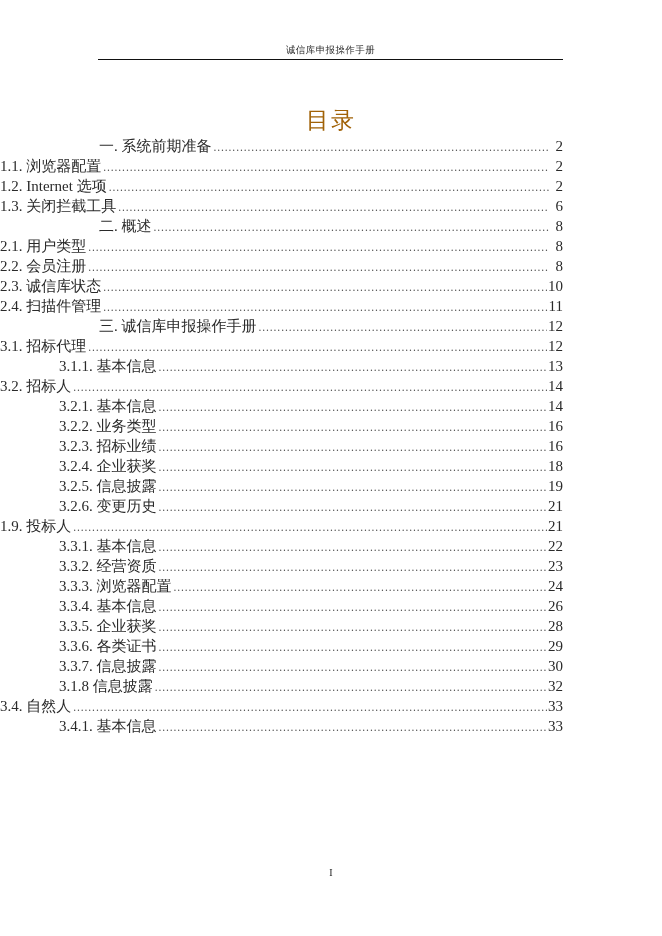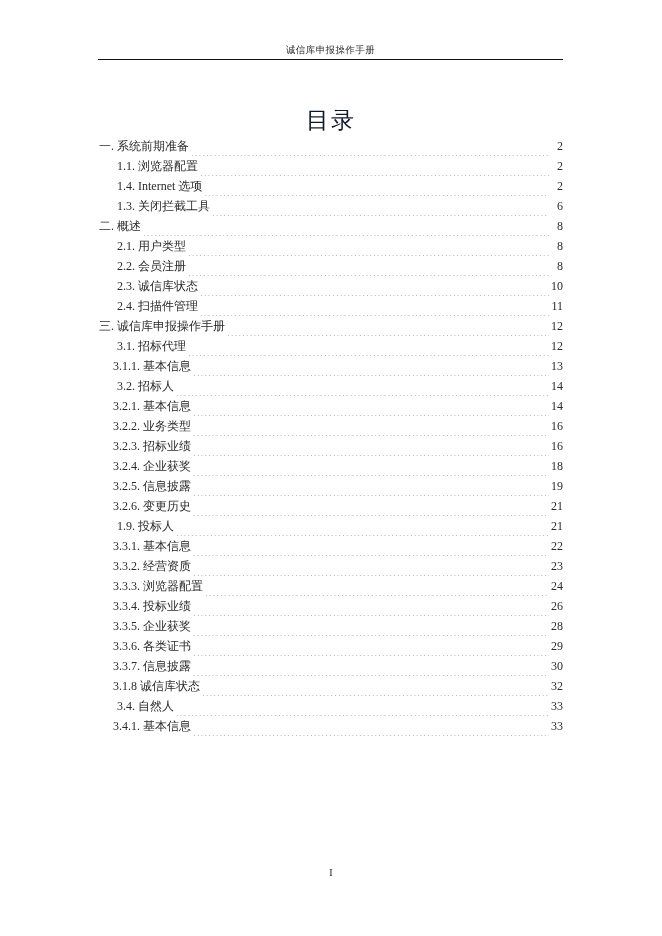--- a/index.html
+++ b/index.html
@@ -48,40 +48,40 @@
 
   
   .toc-title {
     position: absolute;
     left: 0;
     top: 107px;
     width: 662px;
     text-align: center;
     font-size: 23px;
     line-height: 28px;
-    color: #0f172a;
+    color: #a16207;
     letter-spacing: 2px;
     font-family: "Liberation Serif", "DejaVu Serif", serif;
   }
 
   
   .toc {
     position: absolute;
     left: 0;
     top: 136px;
     width: 662px;
   }
   .toc-entry {
     display: flex;
-    align-items: flex-end;
+    align-items: center;
     height: 20px;
     box-sizing: border-box;
     padding-right: 99px;
     color: #2a2a2a;
-    font-size: 12px;
+    font-size: 15px;
     line-height: 20px;
     white-space: nowrap;
   }
   .toc-entry .label {
     flex: 0 0 auto;
     font-family: "Liberation Serif", "DejaVu Serif", serif;
   }
   .toc-entry .leader {
     flex: 1 1 auto;
     overflow: hidden;
@@ -100,22 +100,22 @@
   }
   .toc-entry .pageno {
     flex: 0 0 auto;
     text-align: right;
     min-width: 13px;
     font-family: "Liberation Serif", "DejaVu Serif", serif;
   }
 
   
   .lvl1 { padding-left: 99px; }
-  .lvl2 { padding-left: 117px; }
-  .lvl3 { padding-left: 113px; }
+  .lvl2 { }
+  .lvl3 { padding-left: 59px; }
 
   
   .footer-zone {
     position: absolute;
     left: 0;
     top: 866px;
     width: 662px;
     text-align: center;
   }
   .footer-text {
@@ -142,21 +142,21 @@
         <span class="label">一. 系统前期准备</span>
         <span class="leader"></span>
         <span class="pageno">2</span>
       </div>
       <div class="toc-entry lvl2">
         <span class="label">1.1. 浏览器配置</span>
         <span class="leader"></span>
         <span class="pageno">2</span>
       </div>
       <div class="toc-entry lvl2">
-        <span class="label">1.4. Internet 选项</span>
+        <span class="label">1.2. Internet 选项</span>
         <span class="leader"></span>
         <span class="pageno">2</span>
       </div>
       <div class="toc-entry lvl2">
         <span class="label">1.3. 关闭拦截工具</span>
         <span class="leader"></span>
         <span class="pageno">6</span>
       </div>
       <div class="toc-entry lvl1">
         <span class="label">二. 概述</span>
@@ -247,41 +247,41 @@
         <span class="label">3.3.2. 经营资质</span>
         <span class="leader"></span>
         <span class="pageno">23</span>
       </div>
       <div class="toc-entry lvl3">
         <span class="label">3.3.3. 浏览器配置</span>
         <span class="leader"></span>
         <span class="pageno">24</span>
       </div>
       <div class="toc-entry lvl3">
-        <span class="label">3.3.4. 投标业绩</span>
+        <span class="label">3.3.4. 基本信息</span>
         <span class="leader"></span>
         <span class="pageno">26</span>
       </div>
       <div class="toc-entry lvl3">
         <span class="label">3.3.5. 企业获奖</span>
         <span class="leader"></span>
         <span class="pageno">28</span>
       </div>
       <div class="toc-entry lvl3">
         <span class="label">3.3.6. 各类证书</span>
         <span class="leader"></span>
         <span class="pageno">29</span>
       </div>
       <div class="toc-entry lvl3">
         <span class="label">3.3.7. 信息披露</span>
         <span class="leader"></span>
         <span class="pageno">30</span>
       </div>
       <div class="toc-entry lvl3">
-        <span class="label">3.1.8 诚信库状态</span>
+        <span class="label">3.1.8 信息披露</span>
         <span class="leader"></span>
         <span class="pageno">32</span>
       </div>
       <div class="toc-entry lvl2">
         <span class="label">3.4. 自然人</span>
         <span class="leader"></span>
         <span class="pageno">33</span>
       </div>
       <div class="toc-entry lvl3">
         <span class="label">3.4.1. 基本信息</span>

